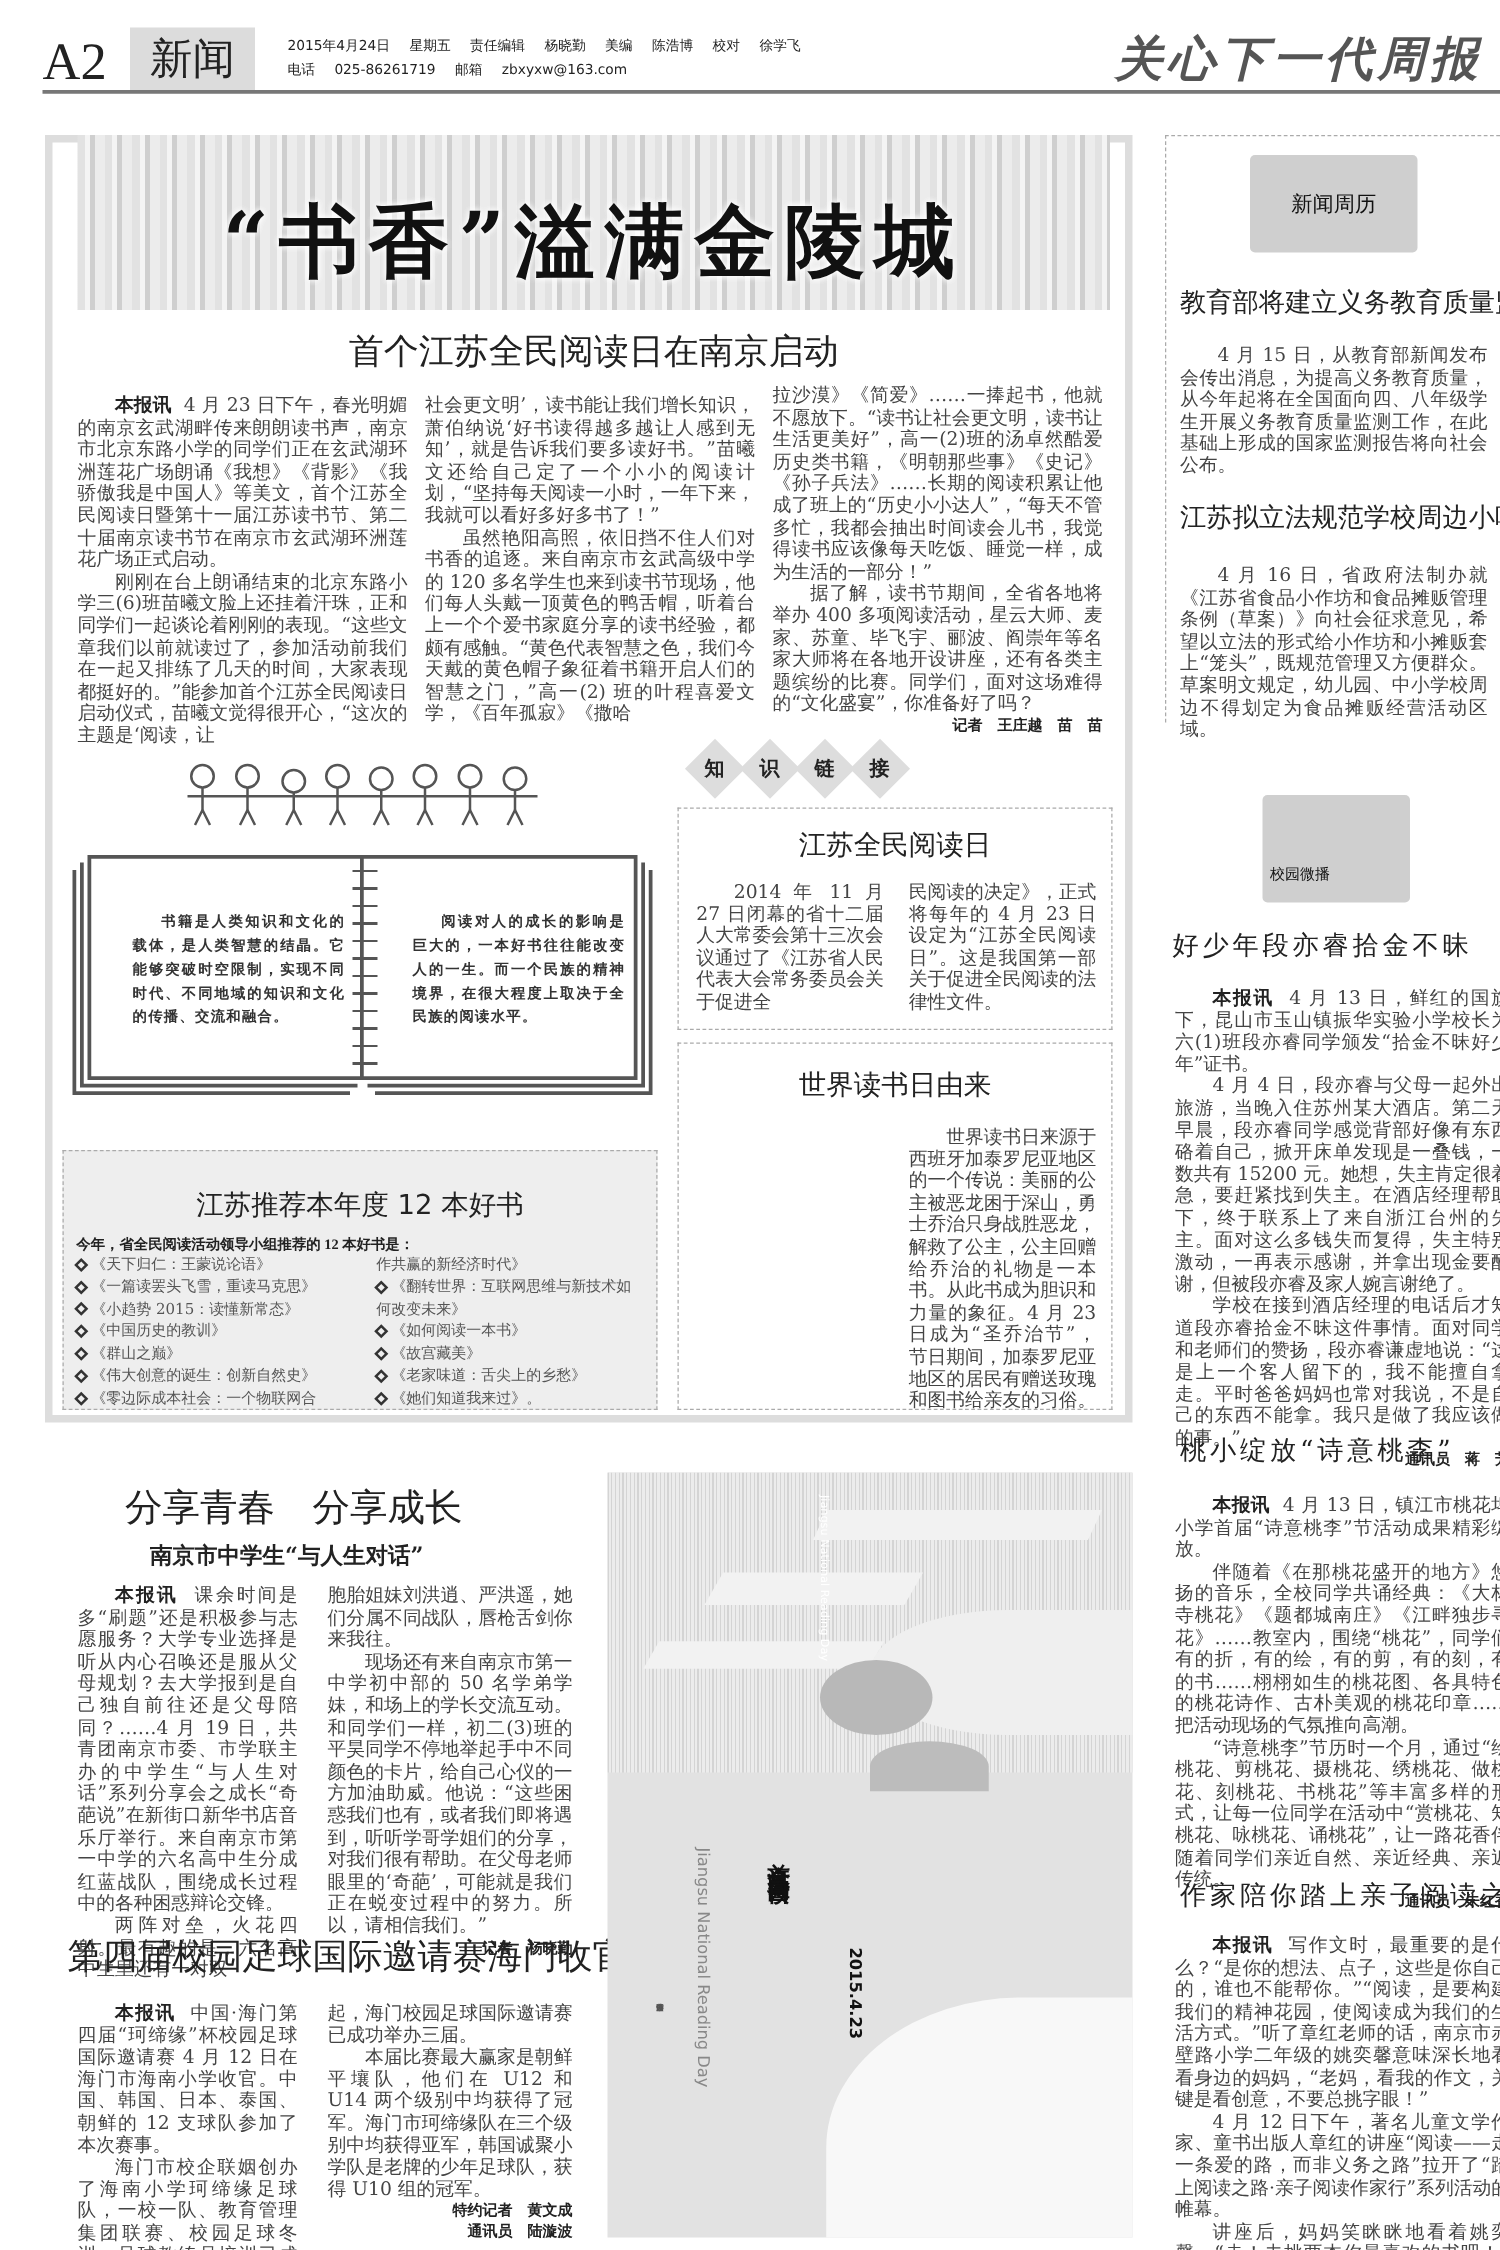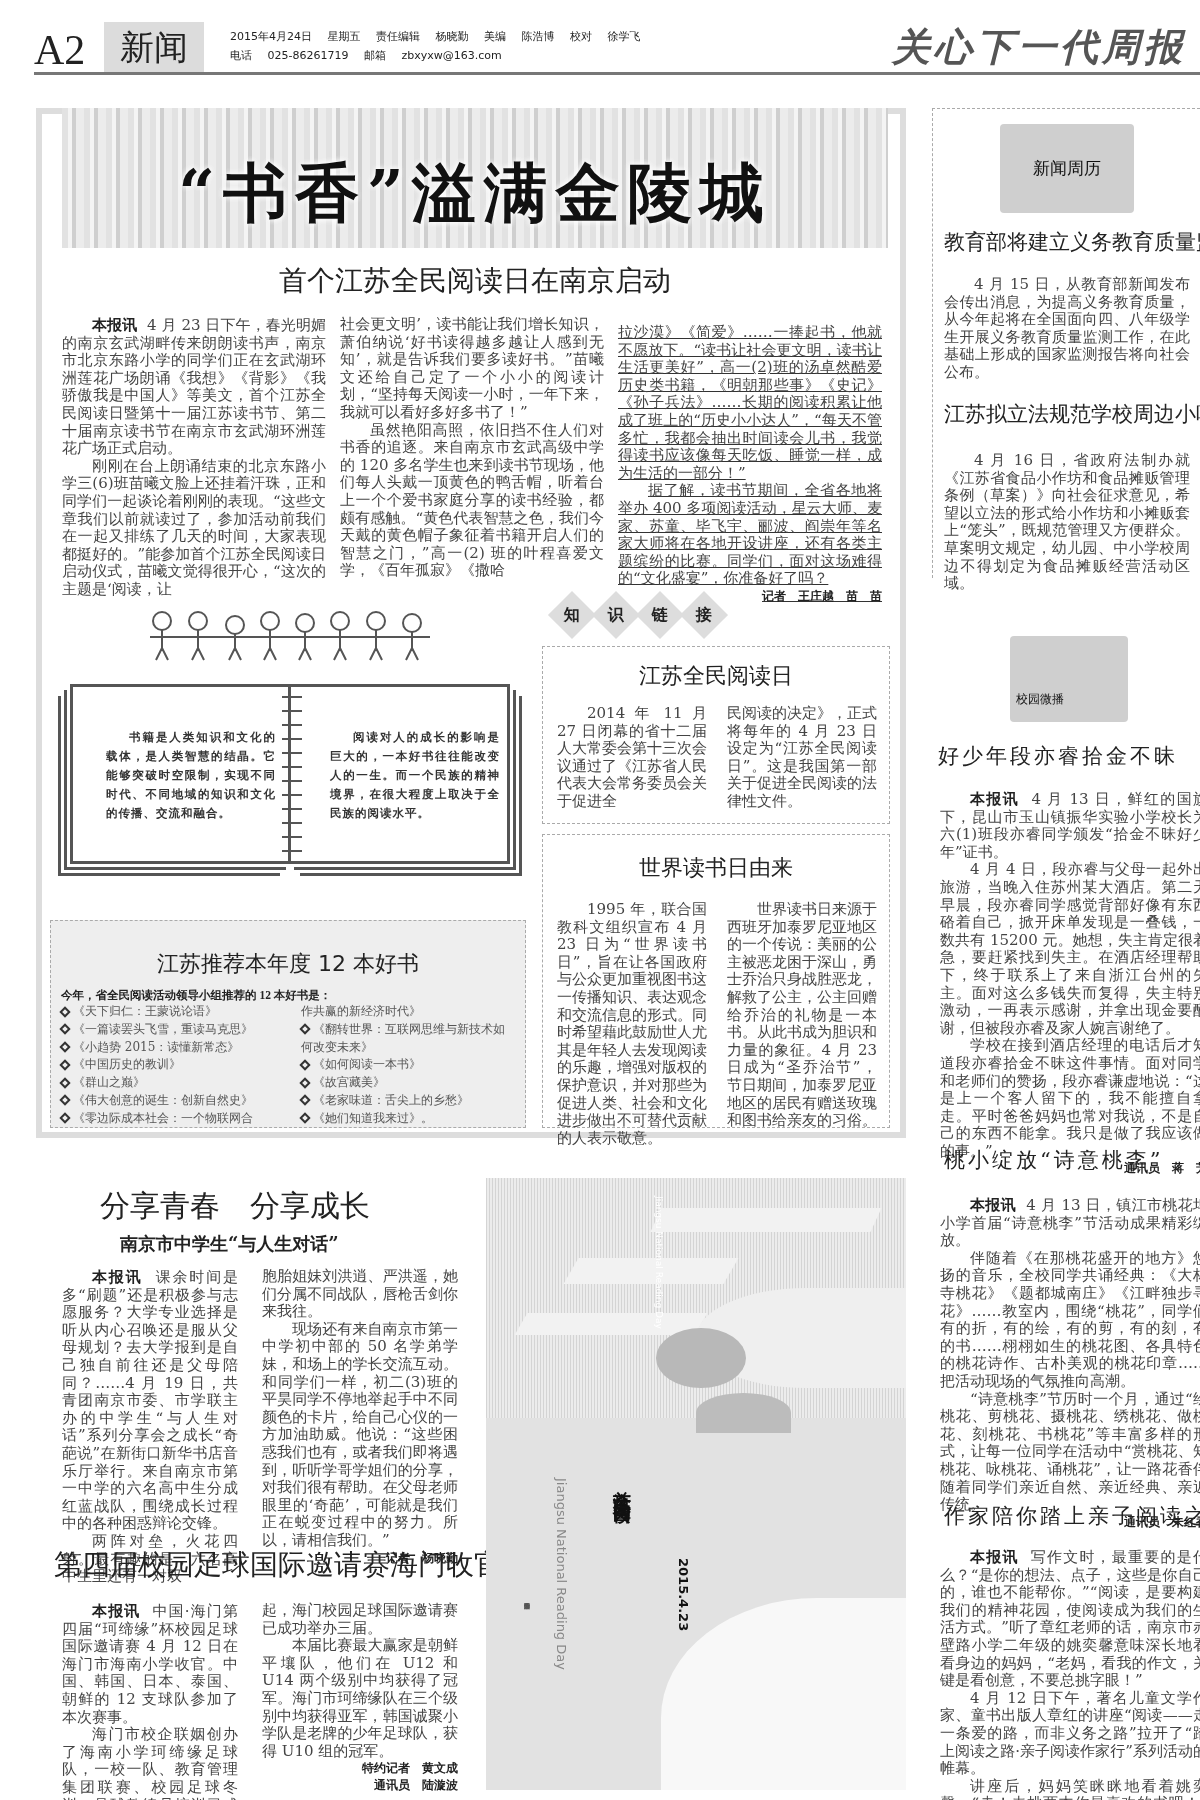--- a/index.html
+++ b/index.html
@@ -108,21 +108,21 @@
 <div class="abs sub-title">首个江苏全民阅读日在南京启动</div>
 
 <div class="col" style="left:62px; top:316px; width:264px;">
   <p class="ind"><b class="lead">本报讯</b>&nbsp;&nbsp;<span>4 月 23 日下午，春光明媚的南京玄武湖畔传来朗朗读书声，南京市北京东路小学的同学们正在玄武湖环洲莲花广场朗诵《我想》《背影》《我骄傲我是中国人》等美文，首个江苏全民阅读日暨第十一届江苏读书节、第二十届南京读书节在南京市玄武湖环洲莲花广场正式启动。</span></p>
   <p class="ind">刚刚在台上朗诵结束的北京东路小学三(6)班苗曦文脸上还挂着汗珠，正和同学们一起谈论着刚刚的表现。“这些文章我们以前就读过了，参加活动前我们在一起又排练了几天的时间，大家表现都挺好的。”能参加首个江苏全民阅读日启动仪式，苗曦文觉得很开心，“这次的主题是‘阅读，让</p>
 </div>
 <div class="col" style="left:340px; top:316px; width:264px;">
   <p>社会更文明’，读书能让我们增长知识，萧伯纳说‘好书读得越多越让人感到无知’，就是告诉我们要多读好书。”苗曦文还给自己定了一个小小的阅读计划，“坚持每天阅读一小时，一年下来，我就可以看好多好多书了！”</p>
   <p class="ind">虽然艳阳高照，依旧挡不住人们对书香的追逐。来自南京市玄武高级中学的 120 多名学生也来到读书节现场，他们每人头戴一顶黄色的鸭舌帽，听着台上一个个爱书家庭分享的读书经验，都颇有感触。“黄色代表智慧之色，我们今天戴的黄色帽子象征着书籍开启人们的智慧之门，”高一(2) 班的叶程喜爱文学，《百年孤寂》《撒哈</p>
 </div>
-<div class="col" style="left:618px; top:324px; width:264px;text-decoration:underline;">
+<div class="col" style="left:618px; top:308px; width:264px;">
   <p>拉沙漠》《简爱》……一捧起书，他就不愿放下。“读书让社会更文明，读书让生活更美好”，高一(2)班的汤卓然酷爱历史类书籍，《明朝那些事》《史记》《孙子兵法》……长期的阅读积累让他成了班上的“历史小小达人”，“每天不管多忙，我都会抽出时间读会儿书，我觉得读书应该像每天吃饭、睡觉一样，成为生活的一部分！”</p>
   <p class="ind">据了解，读书节期间，全省各地将举办 400 多项阅读活动，星云大师、麦家、苏童、毕飞宇、郦波、阎崇年等名家大师将在各地开设讲座，还有各类主题缤纷的比赛。同学们，面对这场难得的“文化盛宴”，你准备好了吗？</p>
   <div class="sig">记者　王庄越　苗　苗</div>
 </div>
 
 <svg class="abs kids" viewBox="0 0 300 60">
   <g fill="none" stroke="#555" stroke-width="2">
     <circle cx="22" cy="16" r="9"></circle>
       <circle cx="58" cy="16" r="9"></circle>
       <circle cx="95" cy="20" r="9"></circle>
@@ -164,23 +164,20 @@
   <div class="col" style="left:14px; top:58px; width:150px;">
       <p class="ind">2014 年 11 月 27 日闭幕的省十二届人大常委会第十三次会议通过了《江苏省人民代表大会常务委员会关于促进全</p>
     </div>
   <div class="col" style="left:184px; top:58px; width:150px;">
       <p>民阅读的决定》，正式将每年的 4 月 23 日设定为“江苏全民阅读日”。这是我国第一部关于促进全民阅读的法律性文件。</p>
     </div>
 </div>
 
 <div class="abs dash-box" style="left:542px; top:834px; width:348px; height:294px;">
   <div class="box-title" style="margin-top:18px;">世界读书日由来</div>
-  <div class="col" style="left:14px; top:66px; width:150px;">
-      <p class="ind">1995 年，联合国教科文组织宣布 4 月 23 日为“世界读书日”，旨在让各国政府与公众更加重视图书这一传播知识、表达观念和交流信息的形式。同时希望藉此鼓励世人尤其是年轻人去发现阅读的乐趣，增强对版权的保护意识，并对那些为促进人类、社会和文化进步做出不可替代贡献的人表示敬意。</p>
-    </div>
   <div class="col" style="left:184px; top:66px; width:150px;">
       <p class="ind">世界读书日来源于西班牙加泰罗尼亚地区的一个传说：美丽的公主被恶龙困于深山，勇士乔治只身战胜恶龙，解救了公主，公主回赠给乔治的礼物是一本书。从此书成为胆识和力量的象征。4 月 23 日成为“圣乔治节”，节日期间，加泰罗尼亚地区的居民有赠送玫瑰和图书给亲友的习俗。</p>
     </div>
 </div>
 
 <div class="abs books-box">
   <div class="box-title" style="margin-top:28px;">江苏推荐本年度 12 本好书</div>
   <div class="intro">今年，省全民阅读活动领导小组推荐的 12 本好书是：</div>
   <ul class="col" style="left:10px; top:82px; width:220px;">
     <li><span class="diamond"></span><span>《天下归仁：王蒙说论语》</span></li>
@@ -195,21 +192,21 @@
     <li><span>作共赢的新经济时代》</span></li>
     <li><span class="diamond"></span><span>《翻转世界：互联网思维与新技术如何改变未来》</span></li>
     <li><span class="diamond"></span><span>《如何阅读一本书》</span></li>
     <li><span class="diamond"></span><span>《故宫藏美》</span></li>
     <li><span class="diamond"></span><span>《老家味道：舌尖上的乡愁》</span></li>
     <li><span class="diamond"></span><span>《她们知道我来过》。</span></li>
   </ul>
 </div>
 
 <div class="abs side-box"></div>
-<div class="abs badge-img" style="left:1000px; top:124px; width:134px; height:89px; font-size:17px;">新闻周历</div>
+<div class="abs badge-img" style="left:1000px; top:124px; width:134px; height:78px; font-size:17px;">新闻周历</div>
 <div class="abs side-title" style="left:944px; top:228px;">教育部将建立义务教育质量监测制度</div>
 <div class="col" style="left:944px; top:276px; width:246px;">
     <p class="ind">4 月 15 日，从教育部新闻发布会传出消息，为提高义务教育质量，从今年起将在全国面向四、八年级学生开展义务教育质量监测工作，在此基础上形成的国家监测报告将向社会公布。</p>
   </div>
 <div class="abs side-title" style="left:944px; top:400px;">江苏拟立法规范学校周边小吃摊</div>
 <div class="col" style="left:944px; top:452px; width:246px;">
     <p class="ind">4 月 16 日，省政府法制办就《江苏省食品小作坊和食品摊贩管理条例（草案）》向社会征求意见，希望以立法的形式给小作坊和小摊贩套上“笼头”，既规范管理又方便群众。草案明文规定，幼儿园、中小学校周边不得划定为食品摊贩经营活动区域。</p>
   </div>
 
 <div class="abs badge-img" style="left:1010px; top:636px; width:118px; height:86px; font-size:12px; align-items:flex-end; justify-content:flex-start; padding:0 0 14px 6px;font-family:Liberation Serif, serif;">校园微播</div>

